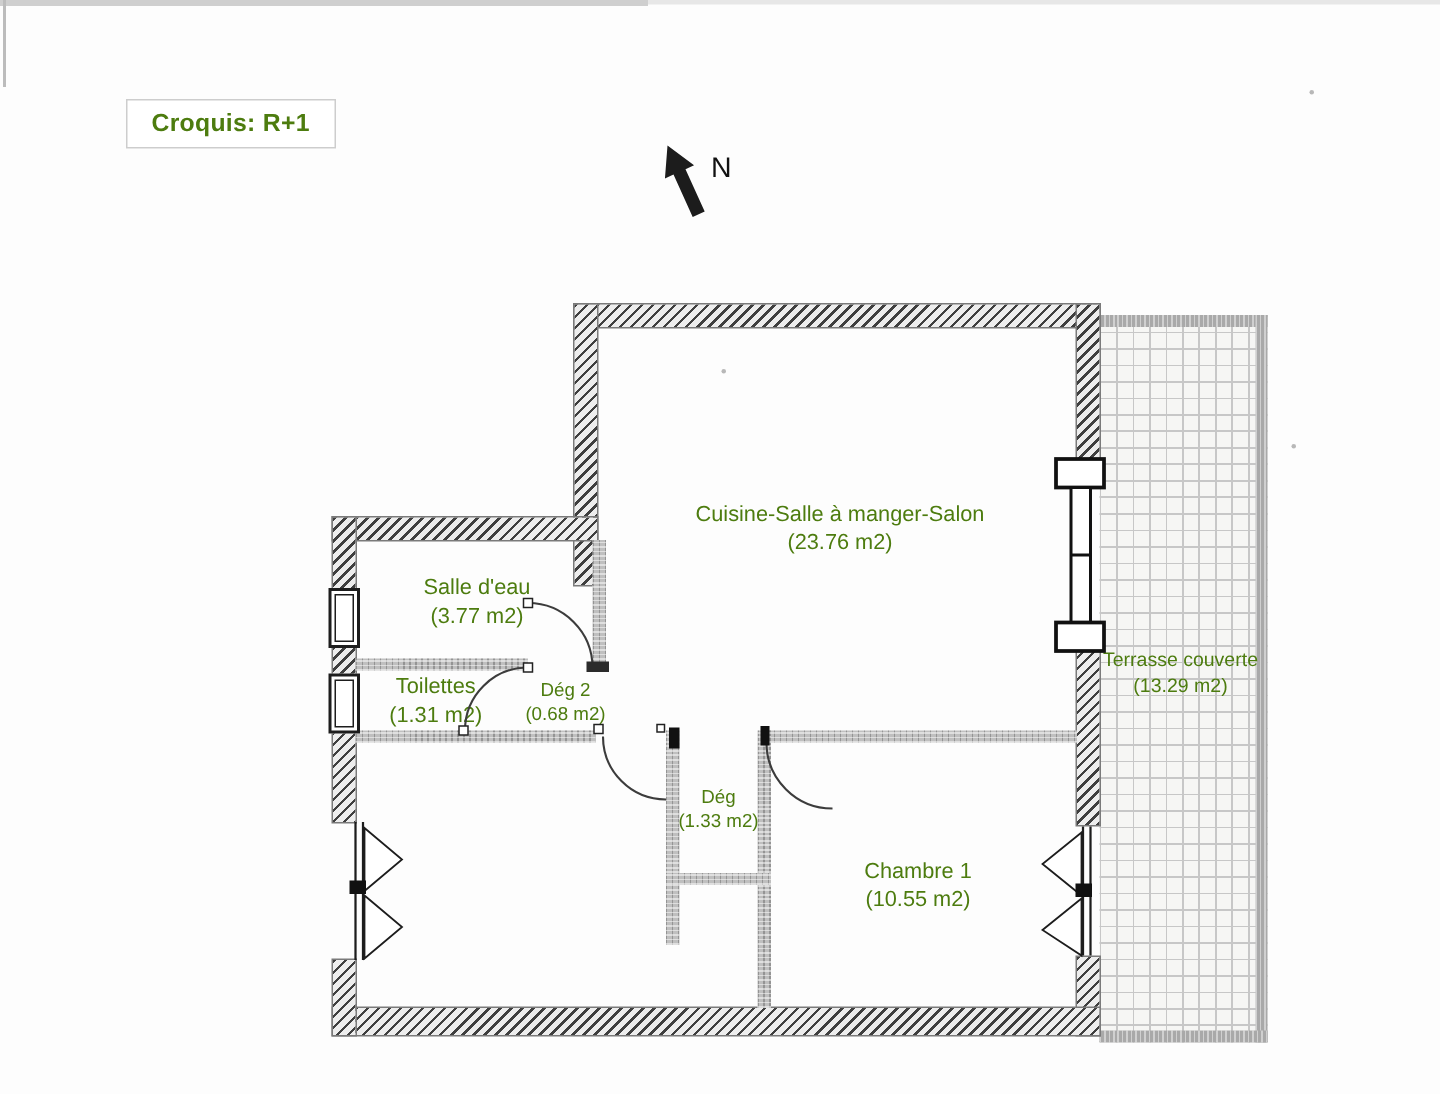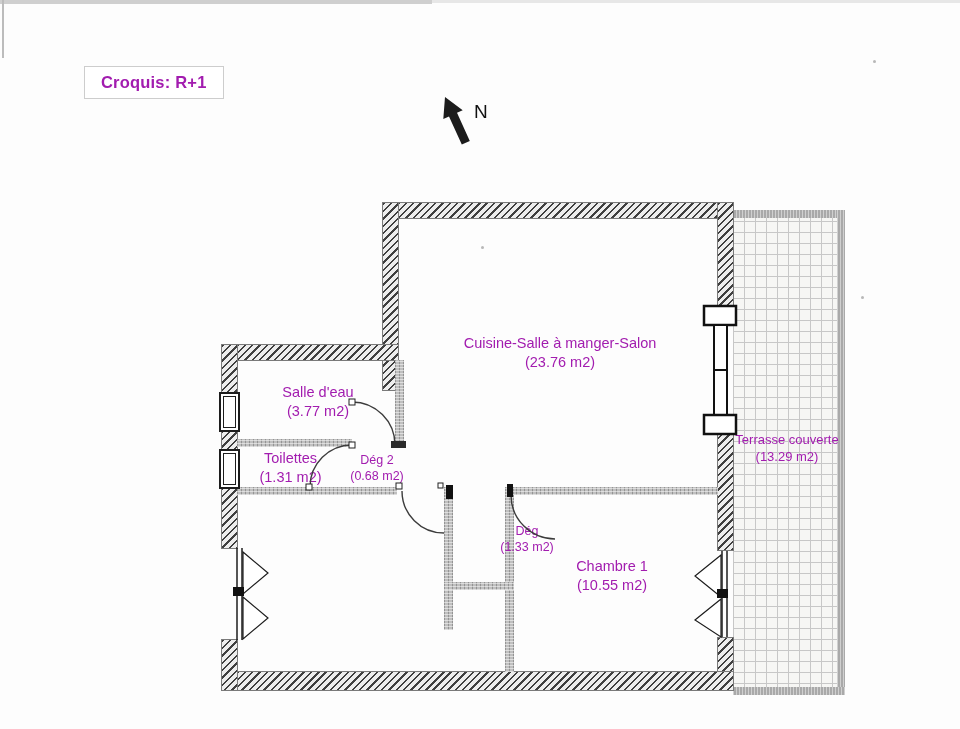--- a/index.html
+++ b/index.html
@@ -1,17 +1,17 @@
 <!DOCTYPE html>
 <html><head>
 <meta charset="utf-8">
 <style>
   html,body{margin:0;padding:0;background:#fdfdfd;}
   .canvas{position:relative;width:960px;height:729px;background:#fdfdfd;overflow:hidden;
-          font-family:"Liberation Sans",sans-serif;color:#a21caf;}
+          font-family:"Liberation Sans",sans-serif;color:#4d7c0f;}
   
   .wx{position:absolute;background:#ededed;
       background-image:repeating-linear-gradient(135deg,#3f3f3f 0,#3f3f3f 1.7px,transparent 1.7px,transparent 5.2px);
       outline:1px solid #7a7a7a;}
   
   .wi{position:absolute;background:#bfbfbf;
       background-image:repeating-linear-gradient(0deg,rgba(255,255,255,.5) 0 1px,transparent 1px 3px),
                        repeating-linear-gradient(90deg,rgba(105,105,105,.5) 0 1px,transparent 1px 4px);}
   .terrace{position:absolute;left:733px;top:210px;width:112px;height:485px;background:#f6f6f4;
       background-image:repeating-linear-gradient(0deg,#c7c7c7 0 1px,transparent 1px 11px),
@@ -128,25 +128,25 @@
     <div>(3.77 m2)</div>
   </div>
   <div class="rl" style="left:228px;top:449px;width:125px;">
     <div>Toilettes</div>
     <div>(1.31 m2)</div>
   </div>
   <div class="rl small" style="left:333px;top:452px;width:88px;">
     <div>Dég 2</div>
     <div>(0.68 m2)</div>
   </div>
-  <div class="rl small" style="left:444px;top:523px;width:70px;padding-left:48px;">
+  <div class="rl small" style="left:444px;top:523px;width:70px;">
     <div>Dég</div>
     <div>(1.33 m2)</div>
   </div>
-  <div class="rl" style="left:542px;top:557px;width:140px;">
+  <div class="rl" style="left:542px;top:572px;width:140px;">
     <div>Chambre 1</div>
     <div>(10.55 m2)</div>
   </div>
   <div class="rl terr" style="left:702px;top:432px;width:170px;">
     <div>Terrasse couverte</div>
     <div>(13.29 m2)</div>
   </div>
 
 </div>
 

